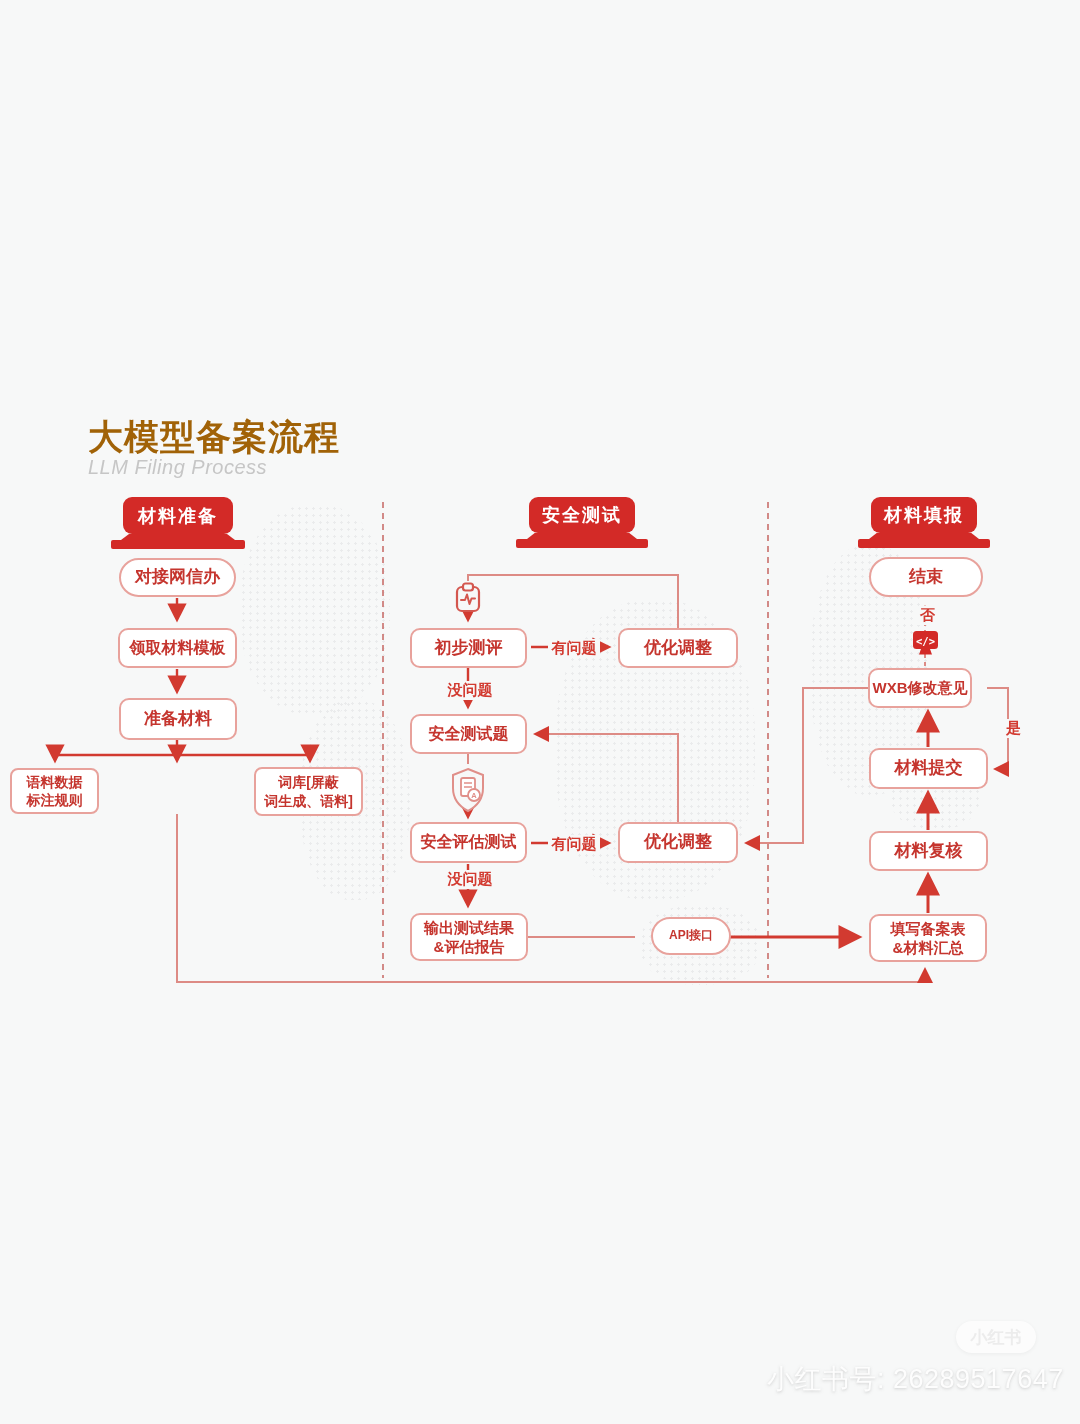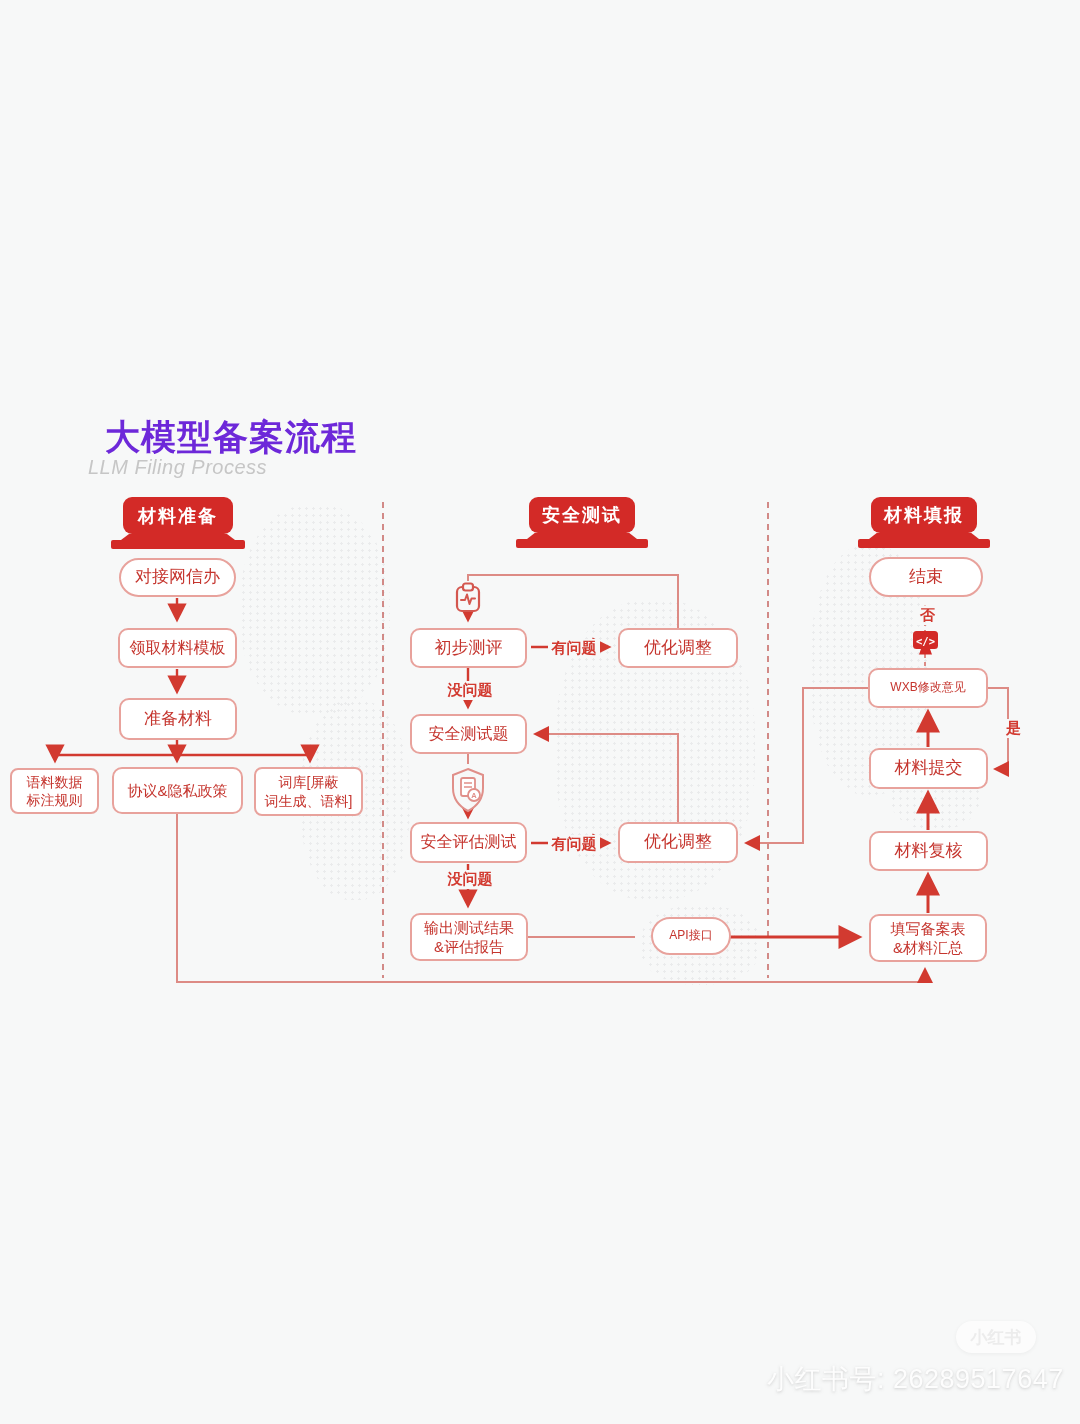--- a/index.html
+++ b/index.html
@@ -11,32 +11,32 @@
   .dots{position:absolute;z-index:0;opacity:.38;border-radius:45%;
     background-image:radial-gradient(#d7d7db 1.2px, transparent 1.2px);
     background-size:7px 7px;}
   .overlay{position:absolute;left:0;top:0;z-index:1;}
   .ln-soft{stroke:var(--line-soft,#dd8b85);stroke-width:2;fill:none;}
   .ln-strong{stroke:var(--arrow-red,#d23a30);stroke-width:2.4;fill:none;}
   .ln-thick{stroke:var(--arrow-red,#d23a30);stroke-width:3;fill:none;}
   .divider{stroke:var(--divider,#c96f6b);stroke-width:1.6;stroke-dasharray:6 5;fill:none;}
   .dashed{stroke-dasharray:4 4;}
   .page-title{position:absolute;left:88px;top:414px;z-index:2;
-    font-size:35px;font-weight:700;color:#6d28d9;letter-spacing:1px;margin-left:17px;}
+    font-size:35px;font-weight:700;color:#a16207;letter-spacing:1px;}
   .page-subtitle{position:absolute;left:88px;top:456px;z-index:2;
     font-size:20px;color:#c6c6c6;letter-spacing:.5px;font-style:italic;}
   .col-header{position:absolute;z-index:2;background:var(--header-red,#d32a27);
     color:#fff;font-size:18px;font-weight:700;letter-spacing:2px;
     border-radius:9px;display:flex;align-items:center;justify-content:center;}
   .podium-flare{position:absolute;z-index:2;height:6px;background:var(--header-red,#d32a27);
     clip-path:polygon(7% 0,93% 0,100% 100%,0 100%);}
   .podium-bar{position:absolute;z-index:2;height:9px;background:var(--header-red,#d32a27);border-radius:2px;}
   .node{position:absolute;z-index:2;box-sizing:border-box;background:#fff;
     border:2px solid var(--border-pink,#e8a29c);border-radius:10px;
-    color:var(--text-red,#c5352e);font-weight:400;font-size:17px;line-height:1.3;
+    color:var(--text-red,#c5352e);font-weight:700;font-size:17px;line-height:1.3;
     display:flex;align-items:center;justify-content:center;text-align:center;white-space:pre-line;}
   .pill{border-radius:21px;}
   .sm{font-size:14px;border-radius:8px;}
   .md{font-size:15px;}
   .edge-label{position:absolute;z-index:3;background:var(--bg,#f7f8f8);
     color:var(--arrow-red,#d23a30);font-size:15px;font-weight:700;
     text-align:center;padding:1px 2px;line-height:1.1;}
   .icon{position:absolute;z-index:3;}
   .wm-badge{position:absolute;z-index:4;left:956px;top:1321px;width:80px;height:32px;
     background:#fcfcfc;border-radius:16px;display:flex;align-items:center;justify-content:center;
@@ -107,35 +107,34 @@
 
   <div class="col-header" style="left:871px;top:497px;width:106px;height:36px">材料填报</div>
   <div class="podium-flare" style="left:869px;top:533px;width:110px"></div>
   <div class="podium-bar" style="left:858px;top:539px;width:132px"></div>
 
   <div class="node pill" style="left:119px;top:558px;width:117px;height:39px">对接网信办</div>
   <div class="node" style="left:118px;top:628px;width:119px;height:40px;font-size:16px">领取材料模板</div>
   <div class="node" style="left:119px;top:698px;width:118px;height:42px">准备材料</div>
   <div class="node sm" style="left:10px;top:768px;width:89px;height:46px">语料数据
 标注规则</div>
-  <div class="node md" style="left:112px;top:767px;width:131px;height:47px">协议&amp;隐私政策</div>
   <div class="node sm" style="left:254px;top:767px;width:109px;height:49px">词库[屏蔽
 词生成、语料]</div>
 
   <div class="node" style="left:410px;top:628px;width:117px;height:40px">初步测评</div>
   <div class="node" style="left:618px;top:628px;width:120px;height:40px">优化调整</div>
   <div class="node" style="left:410px;top:714px;width:117px;height:40px;font-size:16px">安全测试题</div>
   <div class="node" style="left:410px;top:822px;width:117px;height:41px;font-size:16px">安全评估测试</div>
   <div class="node" style="left:618px;top:822px;width:120px;height:41px">优化调整</div>
   <div class="node md" style="left:410px;top:913px;width:118px;height:48px">输出测试结果
 &amp;评估报告</div>
   <div class="node pill" style="left:651px;top:917px;width:80px;height:38px;font-size:12px">API接口</div>
 
   <div class="node pill" style="left:869px;top:557px;width:114px;height:40px">结束</div>
-  <div class="node" style="left:868px;top:668px;width:120px;height:40px;font-size:12px">WXB修改意见</div>
+  <div class="node" style="left:868px;top:668px;width:104px;height:40px;font-size:15px">WXB修改意见</div>
   <div class="node" style="left:869px;top:748px;width:119px;height:41px">材料提交</div>
   <div class="node" style="left:869px;top:831px;width:119px;height:40px">材料复核</div>
   <div class="node md" style="left:869px;top:914px;width:118px;height:48px">填写备案表
 &amp;材料汇总</div>
 
   <div class="edge-label" style="left:548px;top:639px;width:48px">有问题</div>
   <div class="edge-label" style="left:444px;top:681px;width:48px">没问题</div>
   <div class="edge-label" style="left:548px;top:835px;width:48px">有问题</div>
   <div class="edge-label" style="left:444px;top:870px;width:48px">没问题</div>
   <div class="edge-label" style="left:916px;top:606px;width:19px">否</div>

